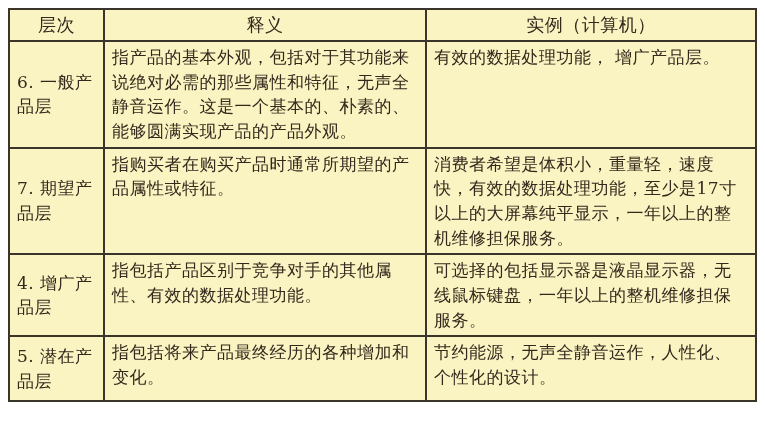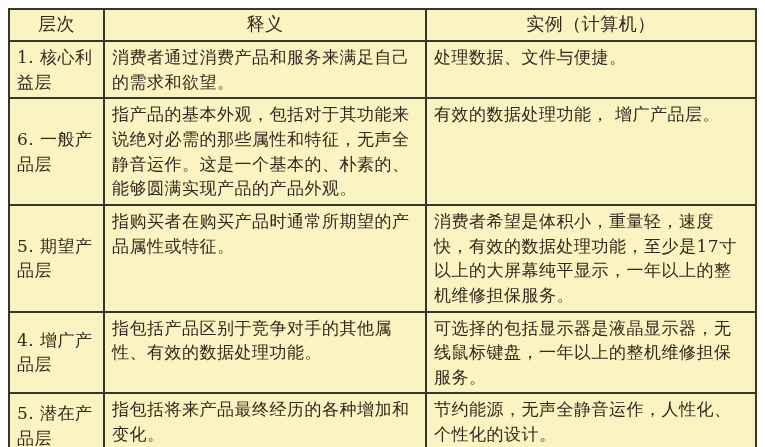--- a/index.html
+++ b/index.html
@@ -40,21 +40,21 @@
     padding: 2px 4px;
   }
   td.col-level {
     vertical-align: middle;
     text-align: left;
   }
   td.col-def, td.col-ex {
     vertical-align: top;
     text-align: left;
   }
-  tr.hdr      { height: 30px; font-family: Liberation Mono, monospace; }
+  tr.hdr      { height: 30px; }
   tr.r0       { height: 54px; }
   tr.r1       { height: 100px; }
   tr.r2       { height: 106px; }
   tr.r3       { height: 77px; margin-top: 18px; }
   tr.r4       { height: 65px; }
 </style>
 </head>
 <body>
 
 <div class="table-wrap">
@@ -63,32 +63,27 @@
       <col style="width:95px">
       <col style="width:322px">
       <col style="width:330px">
     </colgroup>
     <tbody>
       <tr class="hdr">
         <th>层次</th>
         <th>释义</th>
         <th>实例（计算机）</th>
       </tr>
-      <tr class="r0">
-        <td class="col-level">1. 核心利益层</td>
-        <td class="col-def">消费者通过消费产品和服务来满足自己的需求和欲望。</td>
-        <td class="col-ex">处理数据、文件与便捷。</td>
-      </tr>
       <tr class="r1">
         <td class="col-level">6. 一般产品层</td>
         <td class="col-def">指产品的基本外观，包括对于其功能来说绝对必需的那些属性和特征，无声全静音运作。这是一个基本的、朴素的、能够圆满实现产品的产品外观。</td>
         <td class="col-ex">有效的数据处理功能， 增广产品层。</td>
       </tr>
       <tr class="r2">
-        <td class="col-level">5. 期望产品层</td>
+        <td class="col-level">7. 期望产品层</td>
         <td class="col-def">指购买者在购买产品时通常所期望的产品属性或特征。</td>
         <td class="col-ex">消费者希望是体积小，重量轻，速度快，有效的数据处理功能，至少是17寸以上的大屏幕纯平显示，一年以上的整机维修担保服务。</td>
       </tr>
       <tr class="r3">
         <td class="col-level">4. 增广产品层</td>
         <td class="col-def">指包括产品区别于竞争对手的其他属性、有效的数据处理功能。</td>
         <td class="col-ex">可选择的包括显示器是液晶显示器，无线鼠标键盘，一年以上的整机维修担保服务。</td>
       </tr>
       <tr class="r4">
         <td class="col-level">5. 潜在产品层</td>

